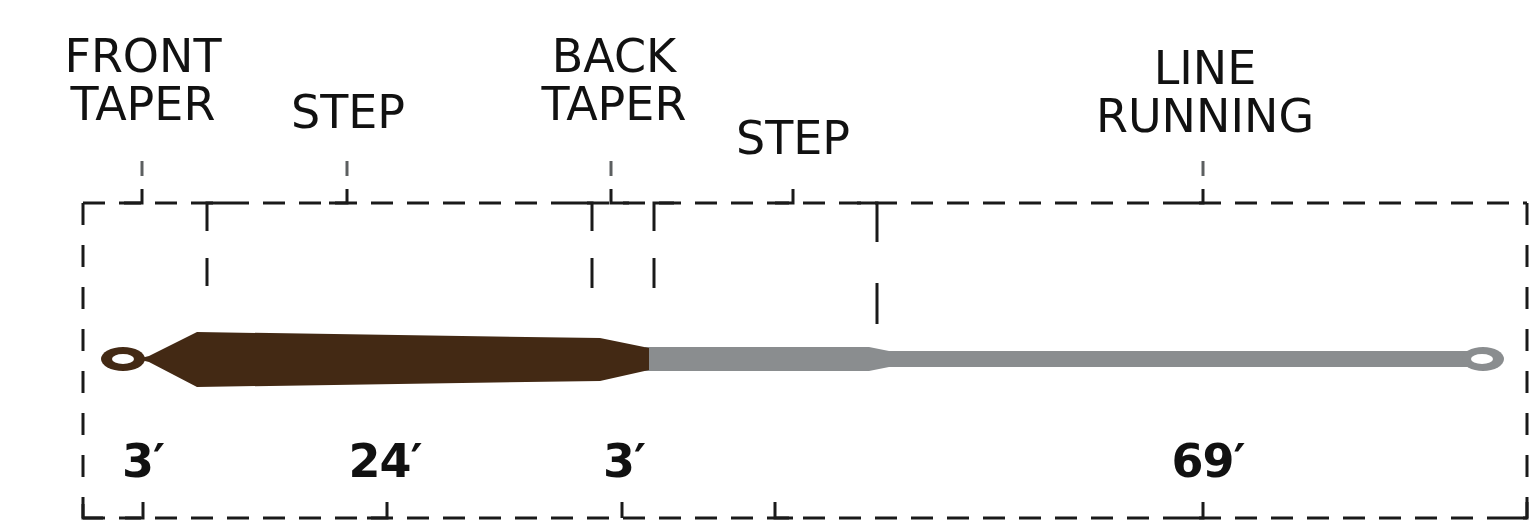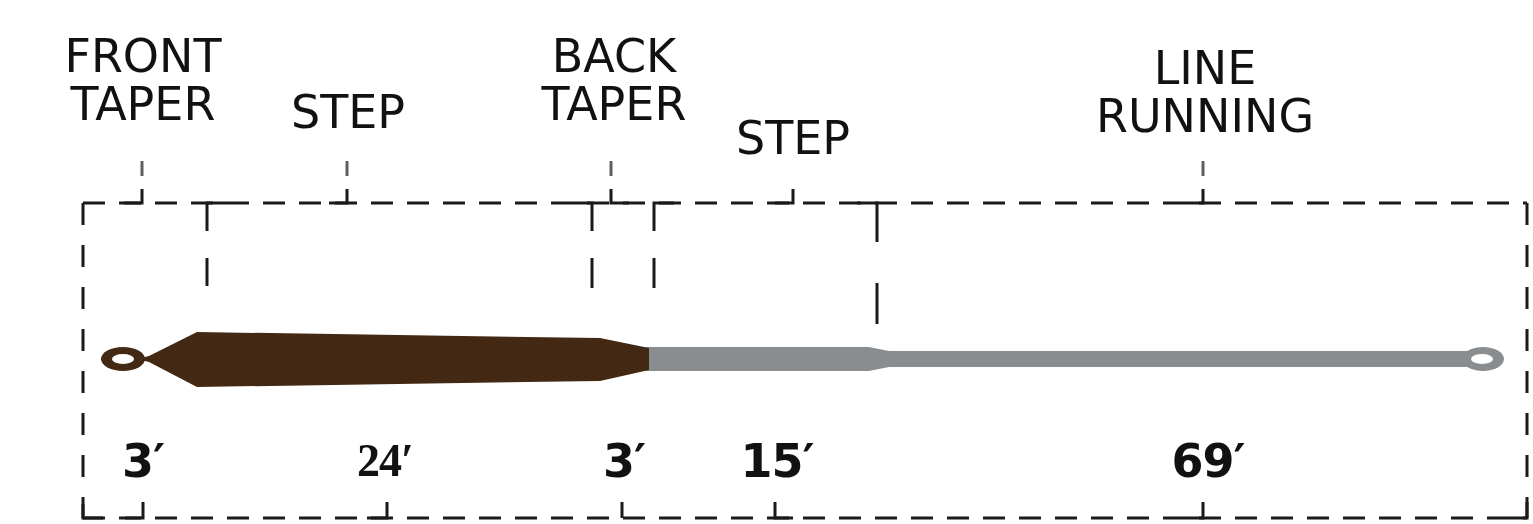--- a/index.html
+++ b/index.html
@@ -95,17 +95,16 @@
     </g>
 
     <g>
       <path d="M100,341 L112,338 L160,314 L563,320 L612,330 L612,352 L563,363 L160,369 L112,344 Z" fill="#432914"></path>
       <ellipse cx="86" cy="341" rx="22" ry="12" fill="#432914"></ellipse>
       <ellipse cx="86" cy="341" rx="11" ry="5" fill="#ffffff"></ellipse>
     </g>
   </svg>
 
   <div class="len" style="left:106px; top:418px;">3′</div>
-  <div class="len" style="left:348px; top:418px;font-family:Liberation Serif, serif;">24′</div>
+  <div class="len" style="left:348px; top:418px;">24′</div>
   <div class="len" style="left:587px; top:418px;">3′</div>
-  <div class="len" style="left:740px; top:418px;">15′</div>
   <div class="len" style="left:1171px; top:418px;">69′</div>
 </div>
 
 </body></html>

